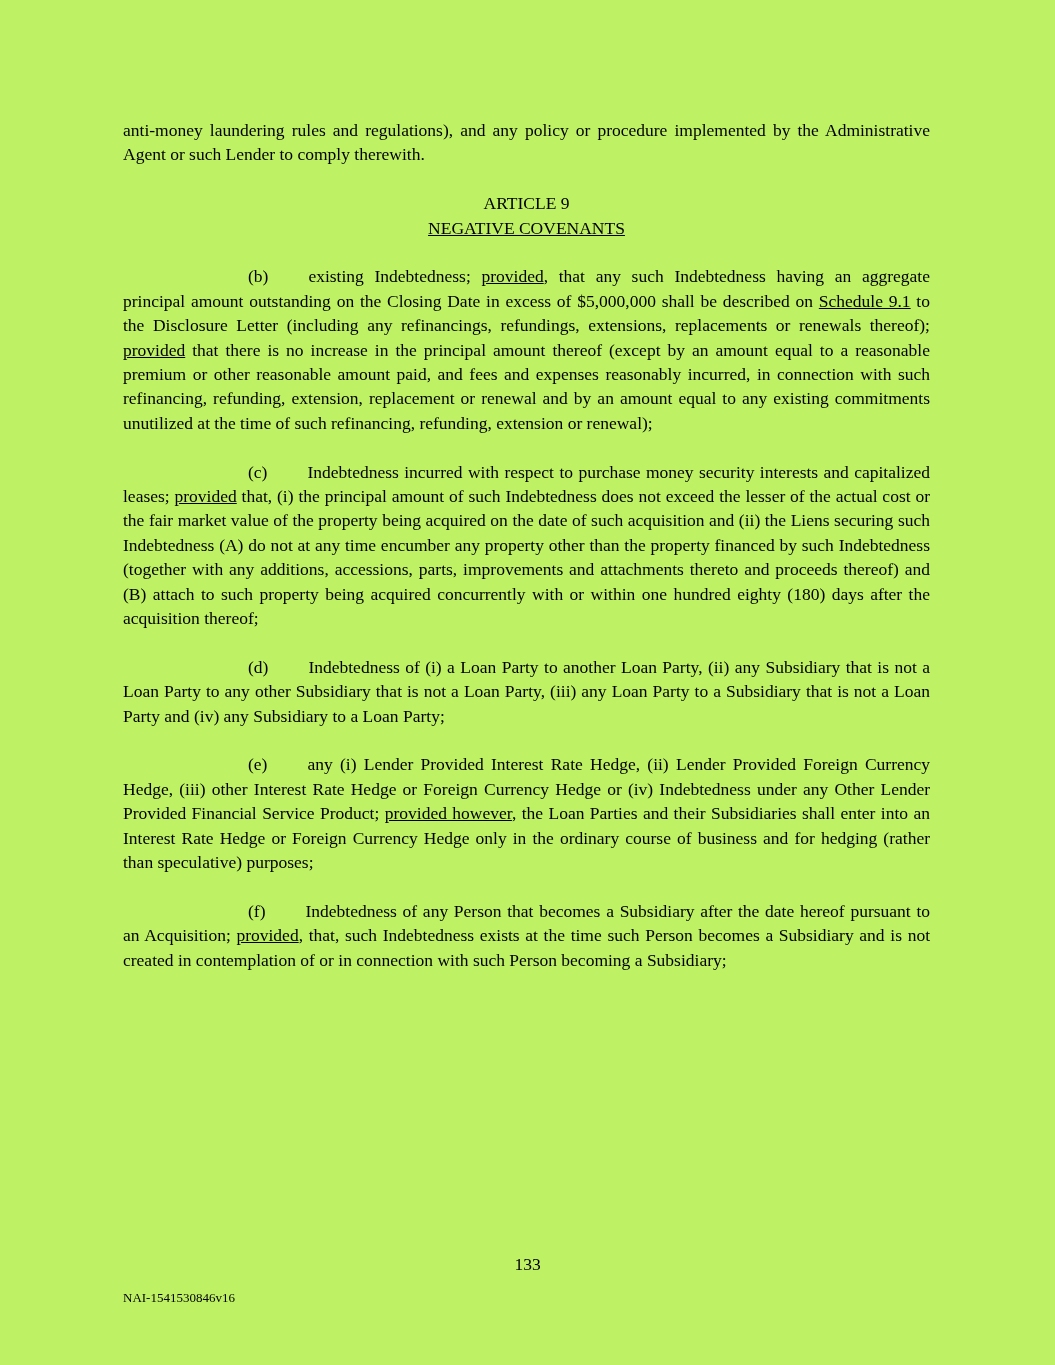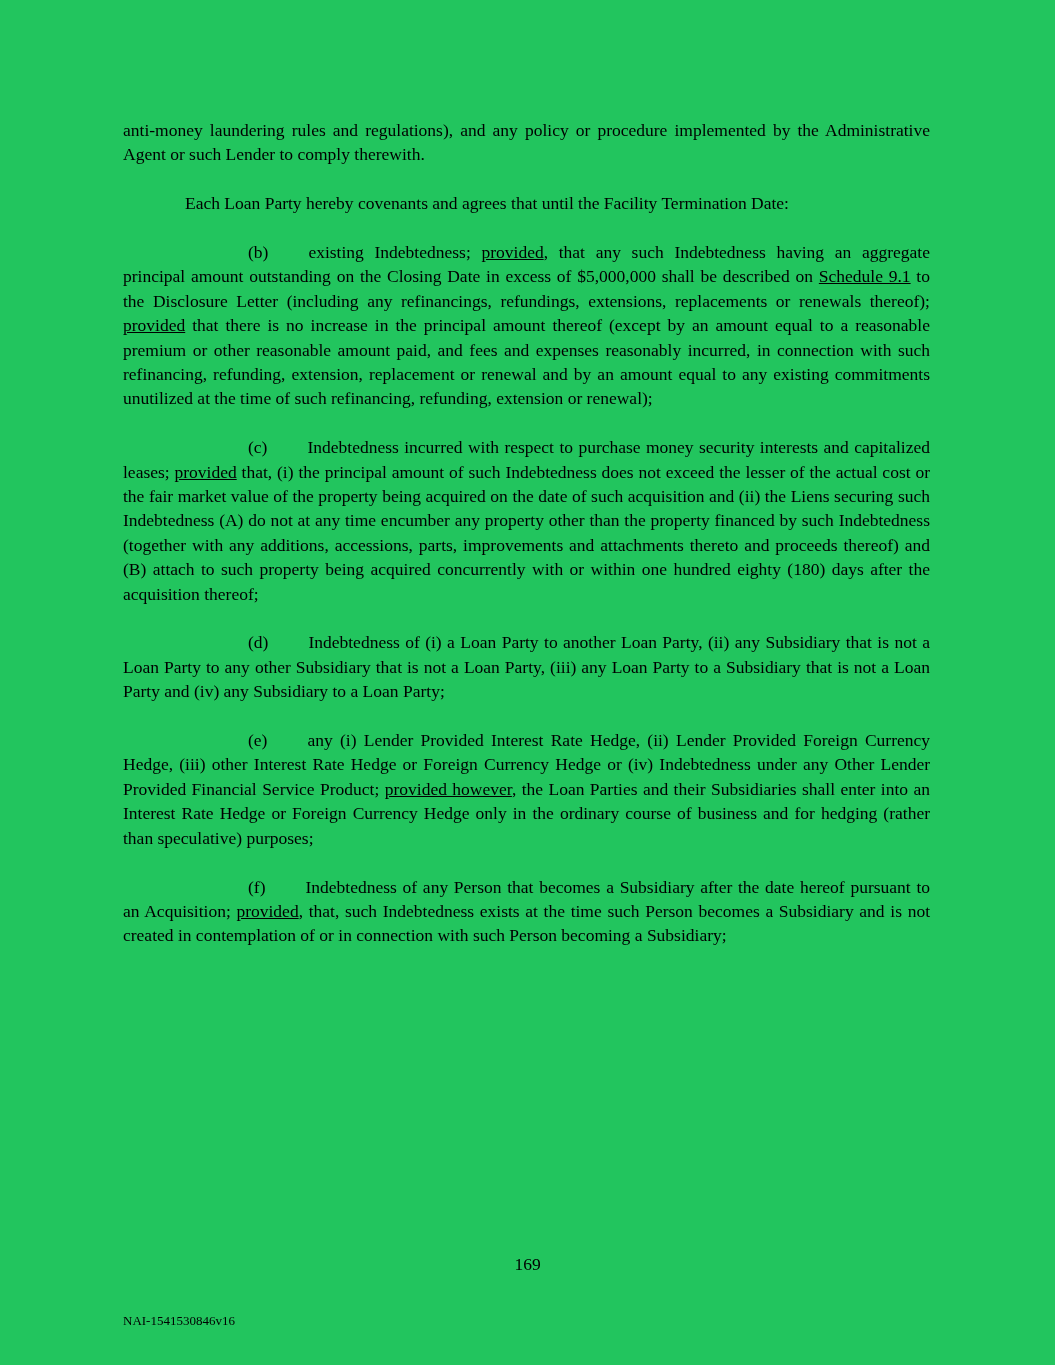--- a/index.html
+++ b/index.html
@@ -8,21 +8,21 @@
     width: 1055px;
     height: 1365px;
     position: relative;
     overflow: hidden;
     font-family: "Liberation Serif", "DejaVu Serif", serif;
     color: #000000;
   }
   .page {
     position: absolute;
     inset: 0;
-    background: #22c55e;
+    background: #bef264;
   }
   .content {
     position: absolute;
     left: 123px;
     right: 125px;
     top: 118px;
   }
   .para {
     font-size: 17.5px;
     line-height: 24.4px;
@@ -48,43 +48,45 @@
     text-align: center;
     font-size: 17.5px;
     line-height: 24.4px;
   }
   .footer-id {
     position: absolute;
     left: 123px;
     top: 1290px;
     font-size: 13px;
     line-height: 16px;
-    margin-top: 23px;
   }
 </style>
 </head>
 <body>
 
 <div class="page">
   <div class="content">
 
     <p class="para first"><span>anti-money laundering rules and regulations), and any policy or procedure implemented by the Administrative Agent or such Lender to comply therewith.</span></p>
 
+    <div class="heading">
+      <div>ARTICLE 9</div>
+      <div class="u">NEGATIVE COVENANTS</div>
+    </div>
 
-    <p class="para indent-sm"><span>Each Loan Party hereby covenants and agrees that until the Facility Termination Date:</span></p>
 
 
 
     <p class="para indent-lg"><span>(b)</span><span class="tab"></span><span>existing Indebtedness; </span><span class="u">provided</span><span>, that any such Indebtedness having an aggregate principal amount outstanding on the Closing Date in excess of $5,000,000 shall be described on </span><span class="u">Schedule 9.1</span><span> to the Disclosure Letter (including any refinancings, refundings, extensions, replacements or renewals thereof); </span><span class="u">provided</span><span> that there is no increase in the principal amount thereof (except by an amount equal to a reasonable premium or other reasonable amount paid, and fees and expenses reasonably incurred, in connection with such refinancing, refunding, extension, replacement or renewal and by an amount equal to any existing commitments unutilized at the time of such refinancing, refunding, extension or renewal);</span></p>
 
     <p class="para indent-lg"><span>(c)</span><span class="tab"></span><span>Indebtedness incurred with respect to purchase money security interests and capitalized leases; </span><span class="u">provided</span><span> that, (i) the principal amount of such Indebtedness does not exceed the lesser of the actual cost or the fair market value of the property being acquired on the date of such acquisition and (ii) the Liens securing such Indebtedness (A) do not at any time encumber any property other than the property financed by such Indebtedness (together with any additions, accessions, parts, improvements and attachments thereto and proceeds thereof) and (B) attach to such property being acquired concurrently with or within one hundred eighty (180) days after the acquisition thereof;</span></p>
 
     <p class="para indent-lg"><span>(d)</span><span class="tab"></span><span>Indebtedness of (i) a Loan Party to another Loan Party, (ii) any Subsidiary that is not a Loan Party to any other Subsidiary that is not a Loan Party, (iii) any Loan Party to a Subsidiary that is not a Loan Party and (iv) any Subsidiary to a Loan Party;</span></p>
 
     <p class="para indent-lg"><span>(e)</span><span class="tab"></span><span>any (i) Lender Provided Interest Rate Hedge, (ii) Lender Provided Foreign Currency Hedge, (iii) other Interest Rate Hedge or Foreign Currency Hedge or (iv) Indebtedness under any Other Lender Provided Financial Service Product; </span><span class="u">provided however</span><span>, the Loan Parties and their Subsidiaries shall enter into an Interest Rate Hedge or Foreign Currency Hedge only in the ordinary course of business and for hedging (rather than speculative) purposes;</span></p>
 
     <p class="para indent-lg"><span>(f)</span><span class="tab"></span><span>Indebtedness of any Person that becomes a Subsidiary after the date hereof pursuant to an Acquisition; </span><span class="u">provided</span><span>, that, such Indebtedness exists at the time such Person becomes a Subsidiary and is not created in contemplation of or in connection with such Person becoming a Subsidiary;</span></p>
 
   </div>
 
-  <div class="pagenum">169</div>
+  <div class="pagenum">133</div>
   <div class="footer-id">NAI-1541530846v16</div>
 </div>
 
 </body></html>

